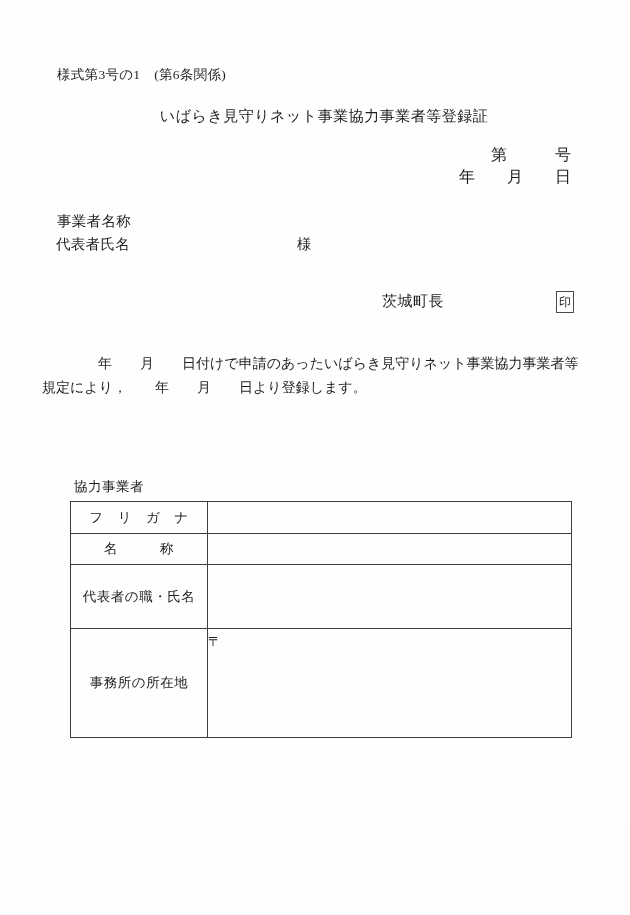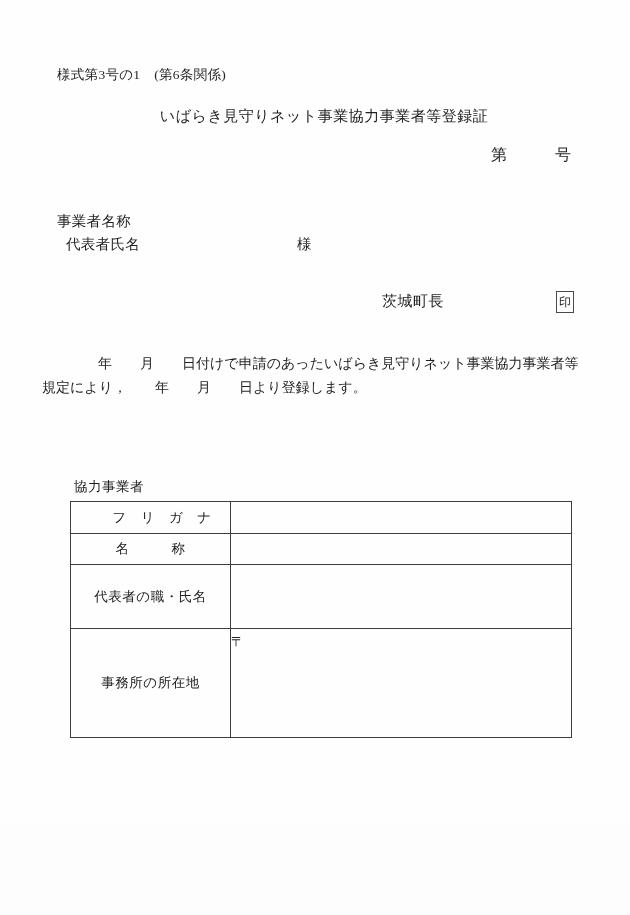--- a/index.html
+++ b/index.html
@@ -10,21 +10,21 @@
     background:#fefefe;
     font-family:"Liberation Serif","DejaVu Serif",serif;
     color:#1e1e1e;
     overflow:hidden;
   }
   .abs{position:absolute;white-space:nowrap;}
   .form-note{left:57px;top:66px;font-size:13.5px;letter-spacing:.3px;}
   .doc-title{left:0;right:0;top:107px;text-align:center;font-size:15px;letter-spacing:.5px;white-space:nowrap;margin-left:18px;}
   .num-block{right:59px;top:144px;text-align:right;font-size:16px;line-height:22px;}
   .addr-line1{left:57px;top:212px;font-size:14.5px;letter-spacing:.3px;}
-  .addr-line2{left:66px;top:235px;font-size:14.5px;letter-spacing:.3px;}
+  .addr-line2{left:56px;top:235px;font-size:14.5px;letter-spacing:.3px;}
   .honorific{left:297px;top:235px;font-size:14.5px;}
   .mayor{left:382px;top:292px;font-size:15px;letter-spacing:.5px;}
   .seal-box{
     left:556px;top:291px;
     width:16px;height:20px;
     border:1px solid #4a4a4a;
     font-size:12px;line-height:20px;text-align:center;
   }
   .body-par{left:42px;top:352px;font-size:14px;line-height:23.5px;}
   .body-par div{white-space:pre;}
@@ -34,37 +34,38 @@
     width:502px;
     border-collapse:collapse;table-layout:fixed;
     font-size:13.5px;color:#222;
   }
   table.coop td{
     border:1px solid #3d3d3d;
     padding:0;
   }
   td.lbl{width:136px;text-align:center;vertical-align:middle;letter-spacing:.5px;}
   td.val{vertical-align:middle;padding:2px 8px;}
-  tr.r1 td{height:31px;padding-left:23px;}
+  tr.r1 td{height:31px;}
   tr.r2 td{height:30px;}
   tr.r3 td{height:63px;}
   tr.r4 td{height:104px;}
   tr.r4 td.val{vertical-align:top;font-size:13px;padding-top:4px;}
 </style>
 </head>
 <body>
 
 <div class="page">
 
   <div class="abs form-note">様式第3号の1　(第6条関係)</div>
 
   <div class="abs doc-title">いばらき見守りネット事業協力事業者等登録証</div>
 
   <div class="abs num-block">
     <div>第　　　号</div>
+    <div>年　　月　　日</div>
   </div>
 
   <div class="abs addr-line1">事業者名称</div>
   <div class="abs addr-line2">代表者氏名</div>
   <div class="abs honorific">様</div>
 
   <div class="abs mayor">茨城町長</div>
   <div class="abs seal-box">印</div>
 
   <div class="abs body-par">

